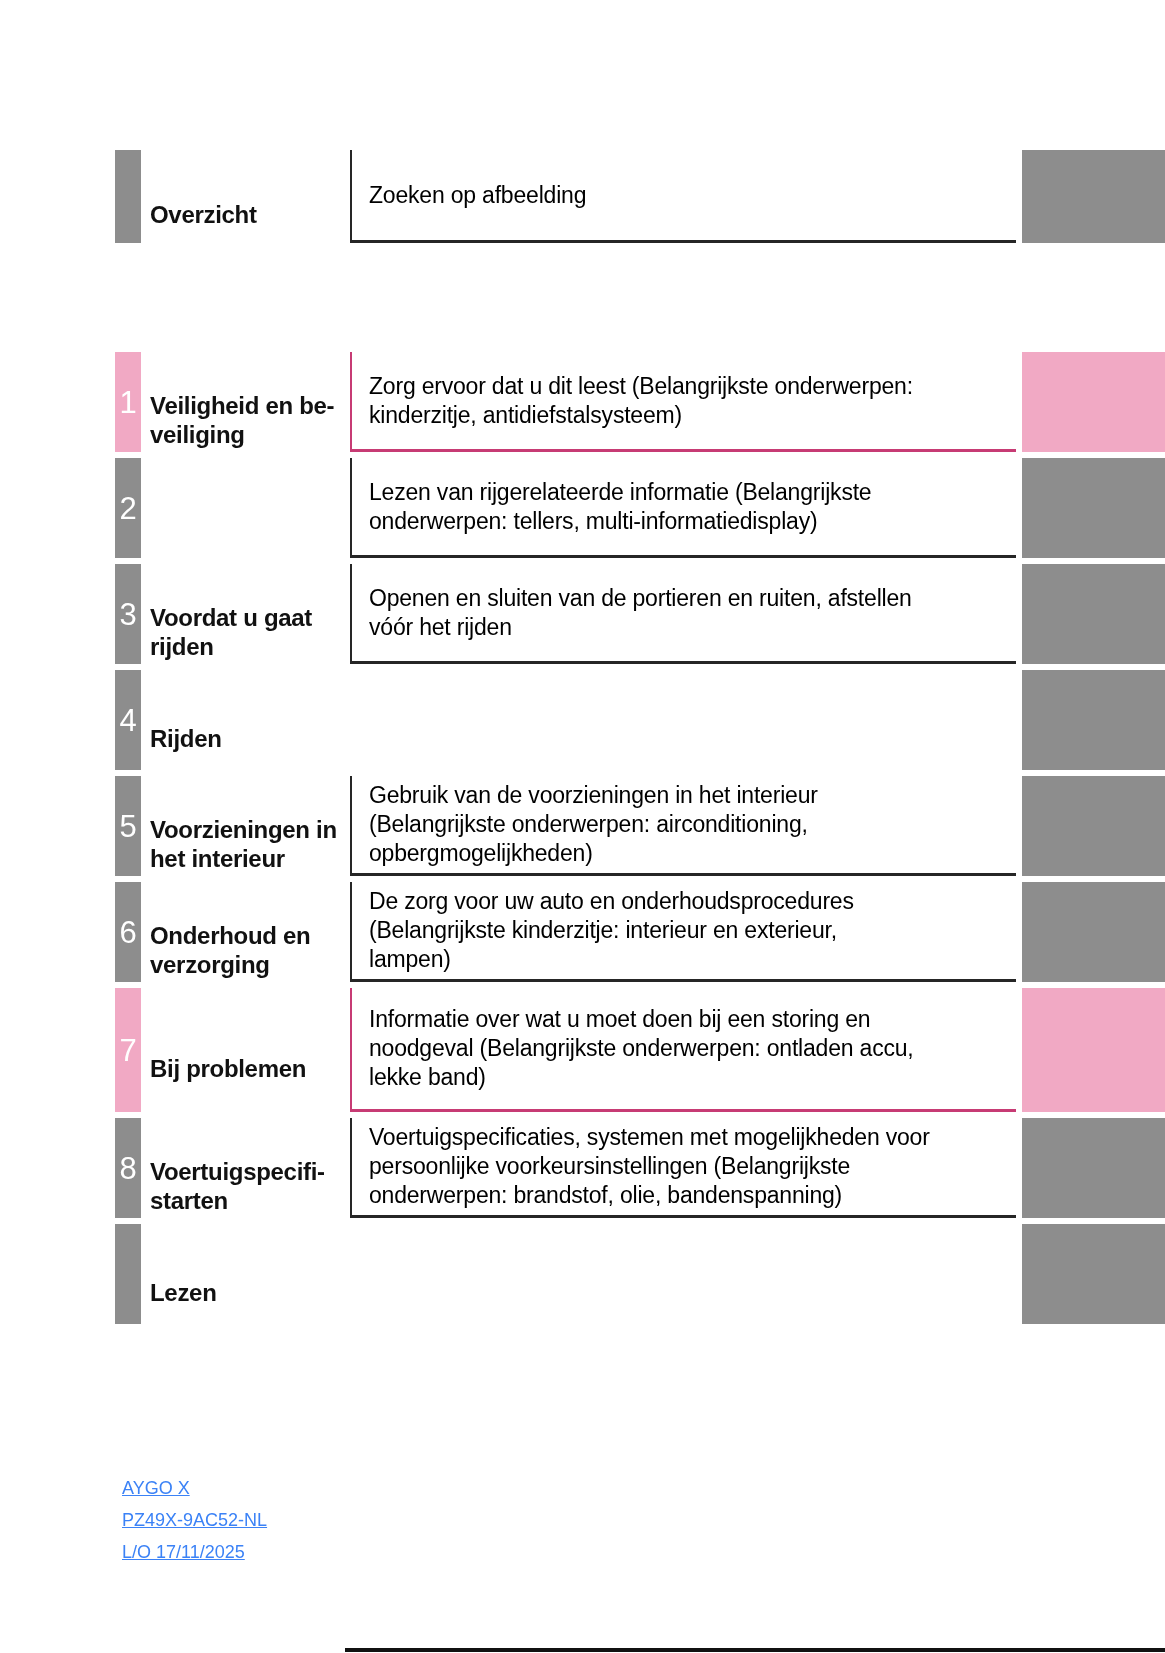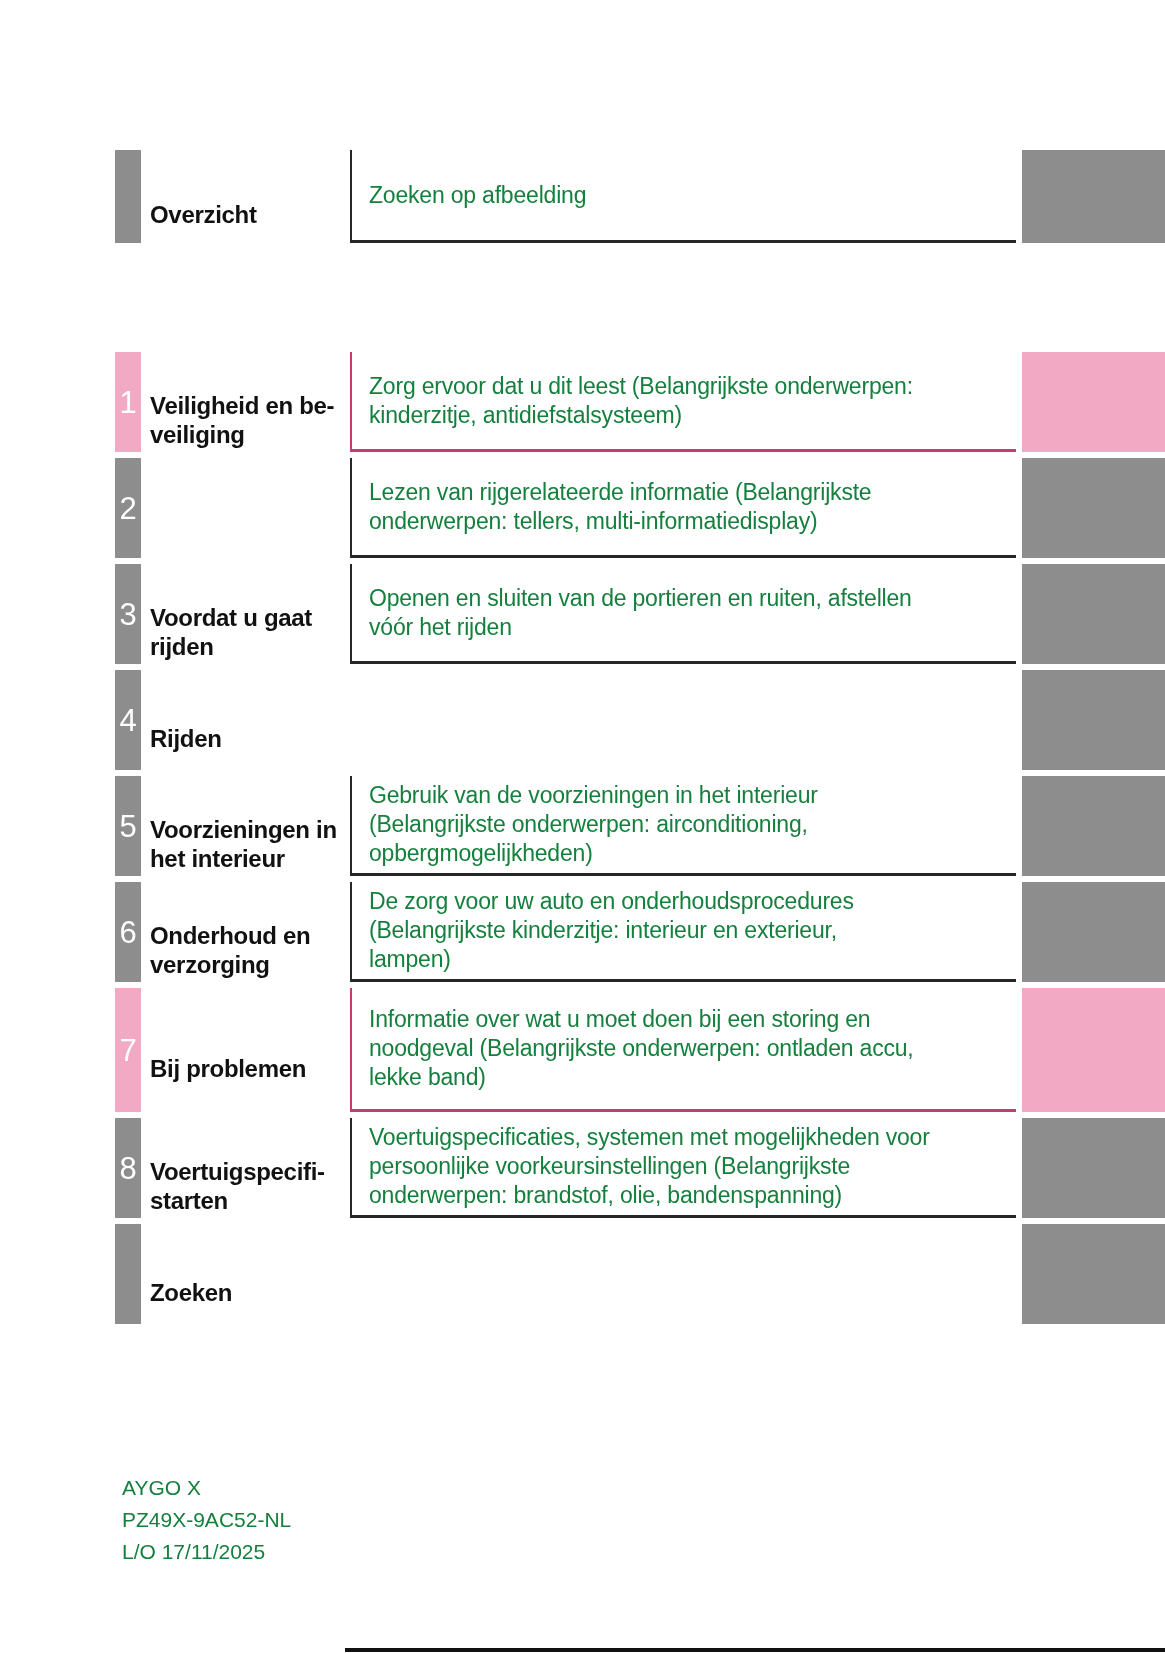--- a/index.html
+++ b/index.html
@@ -76,33 +76,34 @@
     display: flex;
     align-items: center;
   }
   .row.pink .desc-box { border-left-color: #c73b74; border-bottom-color: #c73b74; }
   .desc-box .desc {
     padding-left: 17px;
     font-size: 23px;
     line-height: 29px;
     letter-spacing: -0.2px;
     white-space: pre-line;
-    color: #15803d;
+    color: #000000;
   }
 
   
   .footer {
     position: absolute;
     left: 122px;
     top: 1472px;
   }
   .footer div {
-    font-size: 21px;
+    font-size: 18px;
     line-height: 32px;
-    color: #15803d;
+    color: #3b82f6;
+    text-decoration: underline;
   }
 
   .bottom-rule {
     position: absolute;
     left: 345px;
     width: 820px;
     top: 1648px;
     height: 4px;
     background: #111111;
   }
@@ -235,21 +236,21 @@
 onderwerpen: brandstof, olie, bandenspanning)</div>
     </div>
     <div class="tab-right"></div>
   </div>
 
   <div class="row gray" style="top:1224px; height:100px;">
     <div class="tab-left">
       <span class="num"></span>
     </div>
     <div class="title-col">
-      <div class="title">Zoeken</div>
+      <div class="title">Lezen</div>
     </div>
     <div class="tab-right"></div>
   </div>
 
   <div class="footer">
     <div>AYGO X</div>
     <div>PZ49X-9AC52-NL</div>
     <div>L/O 17/11/2025</div>
   </div>
 

